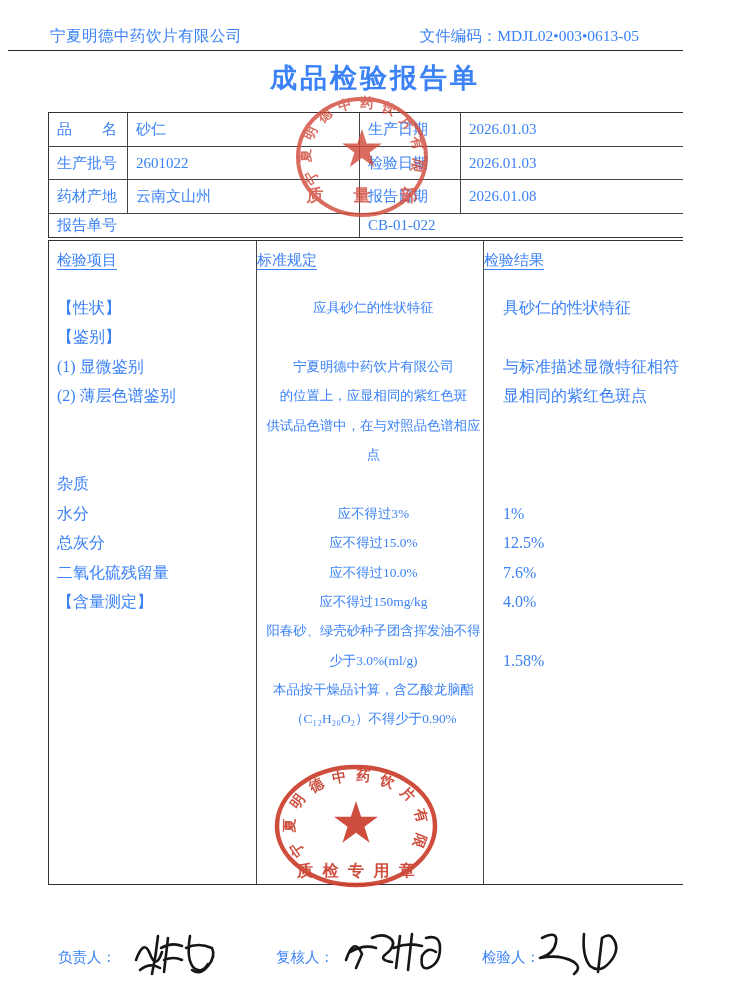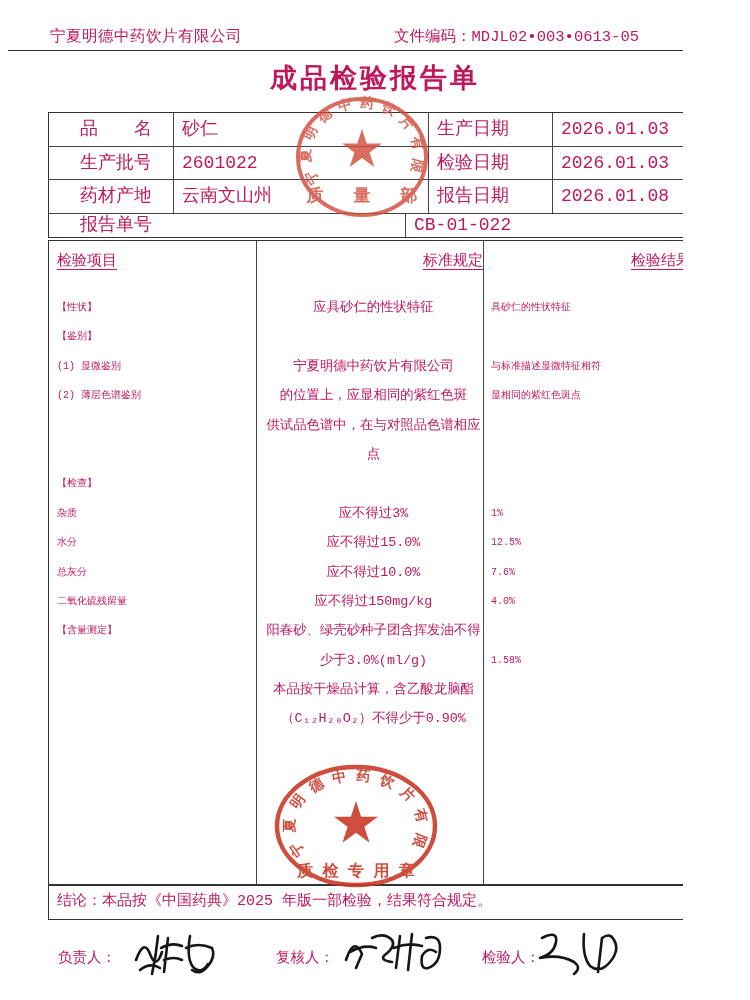--- a/index.html
+++ b/index.html
@@ -1,49 +1,49 @@
 <!DOCTYPE html>
 <html><head>
 <meta charset="utf-8">
 <style>
   html,body{margin:0;padding:0;background:#fff;}
   #page{
     position:relative;width:683px;height:1000px;background:#ffffff;
-    font-family:Liberation Mono, monospace;color:#be185d;overflow:hidden;
+    font-family:Liberation Serif, serif;color:#3b82f6;overflow:hidden;
   }
   *{box-sizing:border-box;}
   .abs{position:absolute;}
   
   #company{left:50px;top:26px;font-size:15.5px;letter-spacing:.5px;}
   #doccode{right:44px;top:26px;font-size:15.5px;}
   #headrule{left:8px;top:50px;width:700px;border-top:1.6px solid #2a2a2a;height:0;}
   #title{left:0;top:60px;width:750px;text-align:center;font-size:27px;font-weight:bold;letter-spacing:3px;}
   
   #info-table{left:48px;top:112px;width:644px;border:1.4px solid #333;}
   .irow{display:flex;width:100%;}
   .irow + .irow{border-top:1px solid #444;align-items:center;}
-  .icell{font-size:18px;padding-left:8px;white-space:nowrap;overflow:hidden;margin-left:23px;}
+  .icell{font-size:15px;padding-left:8px;white-space:nowrap;overflow:hidden;}
   .bl{border-left:1px solid #444;}
   .h33{height:32.5px;line-height:32.5px;}
   .h24{height:23.5px;line-height:23.5px;}
   .w78{width:78px;}.w232{width:232px;}.w101{width:101px;}.w233{width:233px;flex:1;}
   .w310{width:310px;}.w334{width:334px;flex:1;}
   
   #main-table{left:48px;top:240px;width:644px;height:645px;border:1.4px solid #333;display:flex;}
   .mcol{height:100%;}
   .mcol + .mcol{border-left:1px solid #444;}
   .c1{width:207px;}.c2{width:227px;}.c3{width:210px;flex:1;}
   .mhead{height:52px;padding-top:10px;font-size:15px;}
   .mhead span{text-decoration:underline;text-underline-offset:4px;}
   .c1 .mhead{padding-left:8px;}
-  .c2 .mhead,.c3 .mhead{text-align:right;}
-  .line{height:29.4px;line-height:29.4px;white-space:nowrap;overflow:visible;font-size:10px;}
+  .c2 .mhead,.c3 .mhead{text-align:left;}
+  .line{height:29.4px;line-height:29.4px;white-space:nowrap;overflow:visible;font-size:16px;}
   .c1 .line{padding-left:8px;}
   .c2 .line{padding-left:7px;font-size:13.4px;text-align:center;}
-  .c3 .line{padding-left:7px;}
+  .c3 .line{padding-left:7px;margin-left:12px;}
   
   #conclusion{left:48px;top:885px;width:644px;height:35px;border:1.4px solid #333;
     line-height:32px;font-size:15px;padding-left:8px;white-space:nowrap;}
   
   .siglabel{top:948px;font-size:14.5px;}
   .sig{position:absolute;}
   .ink{stroke:#161616;stroke-width:2.6;fill:none;stroke-linecap:round;stroke-linejoin:round;}
   
   .stamp{position:absolute;pointer-events:none;}
   #stamp-top{left:291px;top:94px;opacity:.82;}
@@ -86,21 +86,20 @@
 
   <div class="abs" id="main-table">
     <div class="mcol c1">
       <div class="mhead"><span>检验项目</span></div>
       <div class="line">【性状】</div>
       <div class="line">【鉴别】</div>
       <div class="line">(1) 显微鉴别</div>
       <div class="line">(2) 薄层色谱鉴别</div>
       <div class="line"></div>
       <div class="line"></div>
-      <div class="line">【检查】</div>
       <div class="line">杂质</div>
       <div class="line">水分</div>
       <div class="line">总灰分</div>
       <div class="line">二氧化硫残留量</div>
       <div class="line">【含量测定】</div>
       <div class="line"></div>
       <div class="line"></div>
       <div class="line"></div>
     </div>
     <div class="mcol c2">
@@ -133,23 +132,20 @@
       <div class="line">1%</div>
       <div class="line">12.5%</div>
       <div class="line">7.6%</div>
       <div class="line">4.0%</div>
       <div class="line"></div>
       <div class="line">1.58%</div>
       <div class="line"></div>
     </div>
   </div>
 
-  <div class="abs" id="conclusion">
-    <span>结论：</span><span>本品按《中国药典》2025 年版一部检验，结果符合规定。</span>
-  </div>
 
   <div class="abs siglabel" style="left:58px;">负责人：</div>
   <div class="abs siglabel" style="left:276px;">复核人：</div>
   <div class="abs siglabel" style="left:466px;margin-left:16px;">检验人：</div>
 
   <svg class="sig" style="left:128px;top:926px;" width="90" height="56" viewBox="0 0 90 56">
     <path class="ink" d="M8 34 Q16 12 22 28 T34 26 M12 44 Q22 36 32 42 M30 10 Q28 30 24 48 M40 12 L36 46 M33 22 Q44 16 54 20 M36 34 Q46 30 54 34 M62 10 Q58 34 66 42 Q74 48 80 38 M58 22 Q70 16 84 22 Q88 30 80 40 Q72 50 64 44"></path>
   </svg>
   <svg class="sig" style="left:336px;top:922px;" width="110" height="56" viewBox="0 0 110 56">
     <path class="ink" d="M10 38 Q18 14 26 32 L20 46 M14 30 Q28 22 40 26 M36 16 Q48 10 56 18 Q60 24 50 32 Q42 38 56 40 M64 14 L60 46 M76 12 L72 48 M58 26 Q72 20 86 24 M90 16 Q104 12 104 26 Q104 42 92 46 Q84 48 86 34 Q92 24 100 30"></path>

